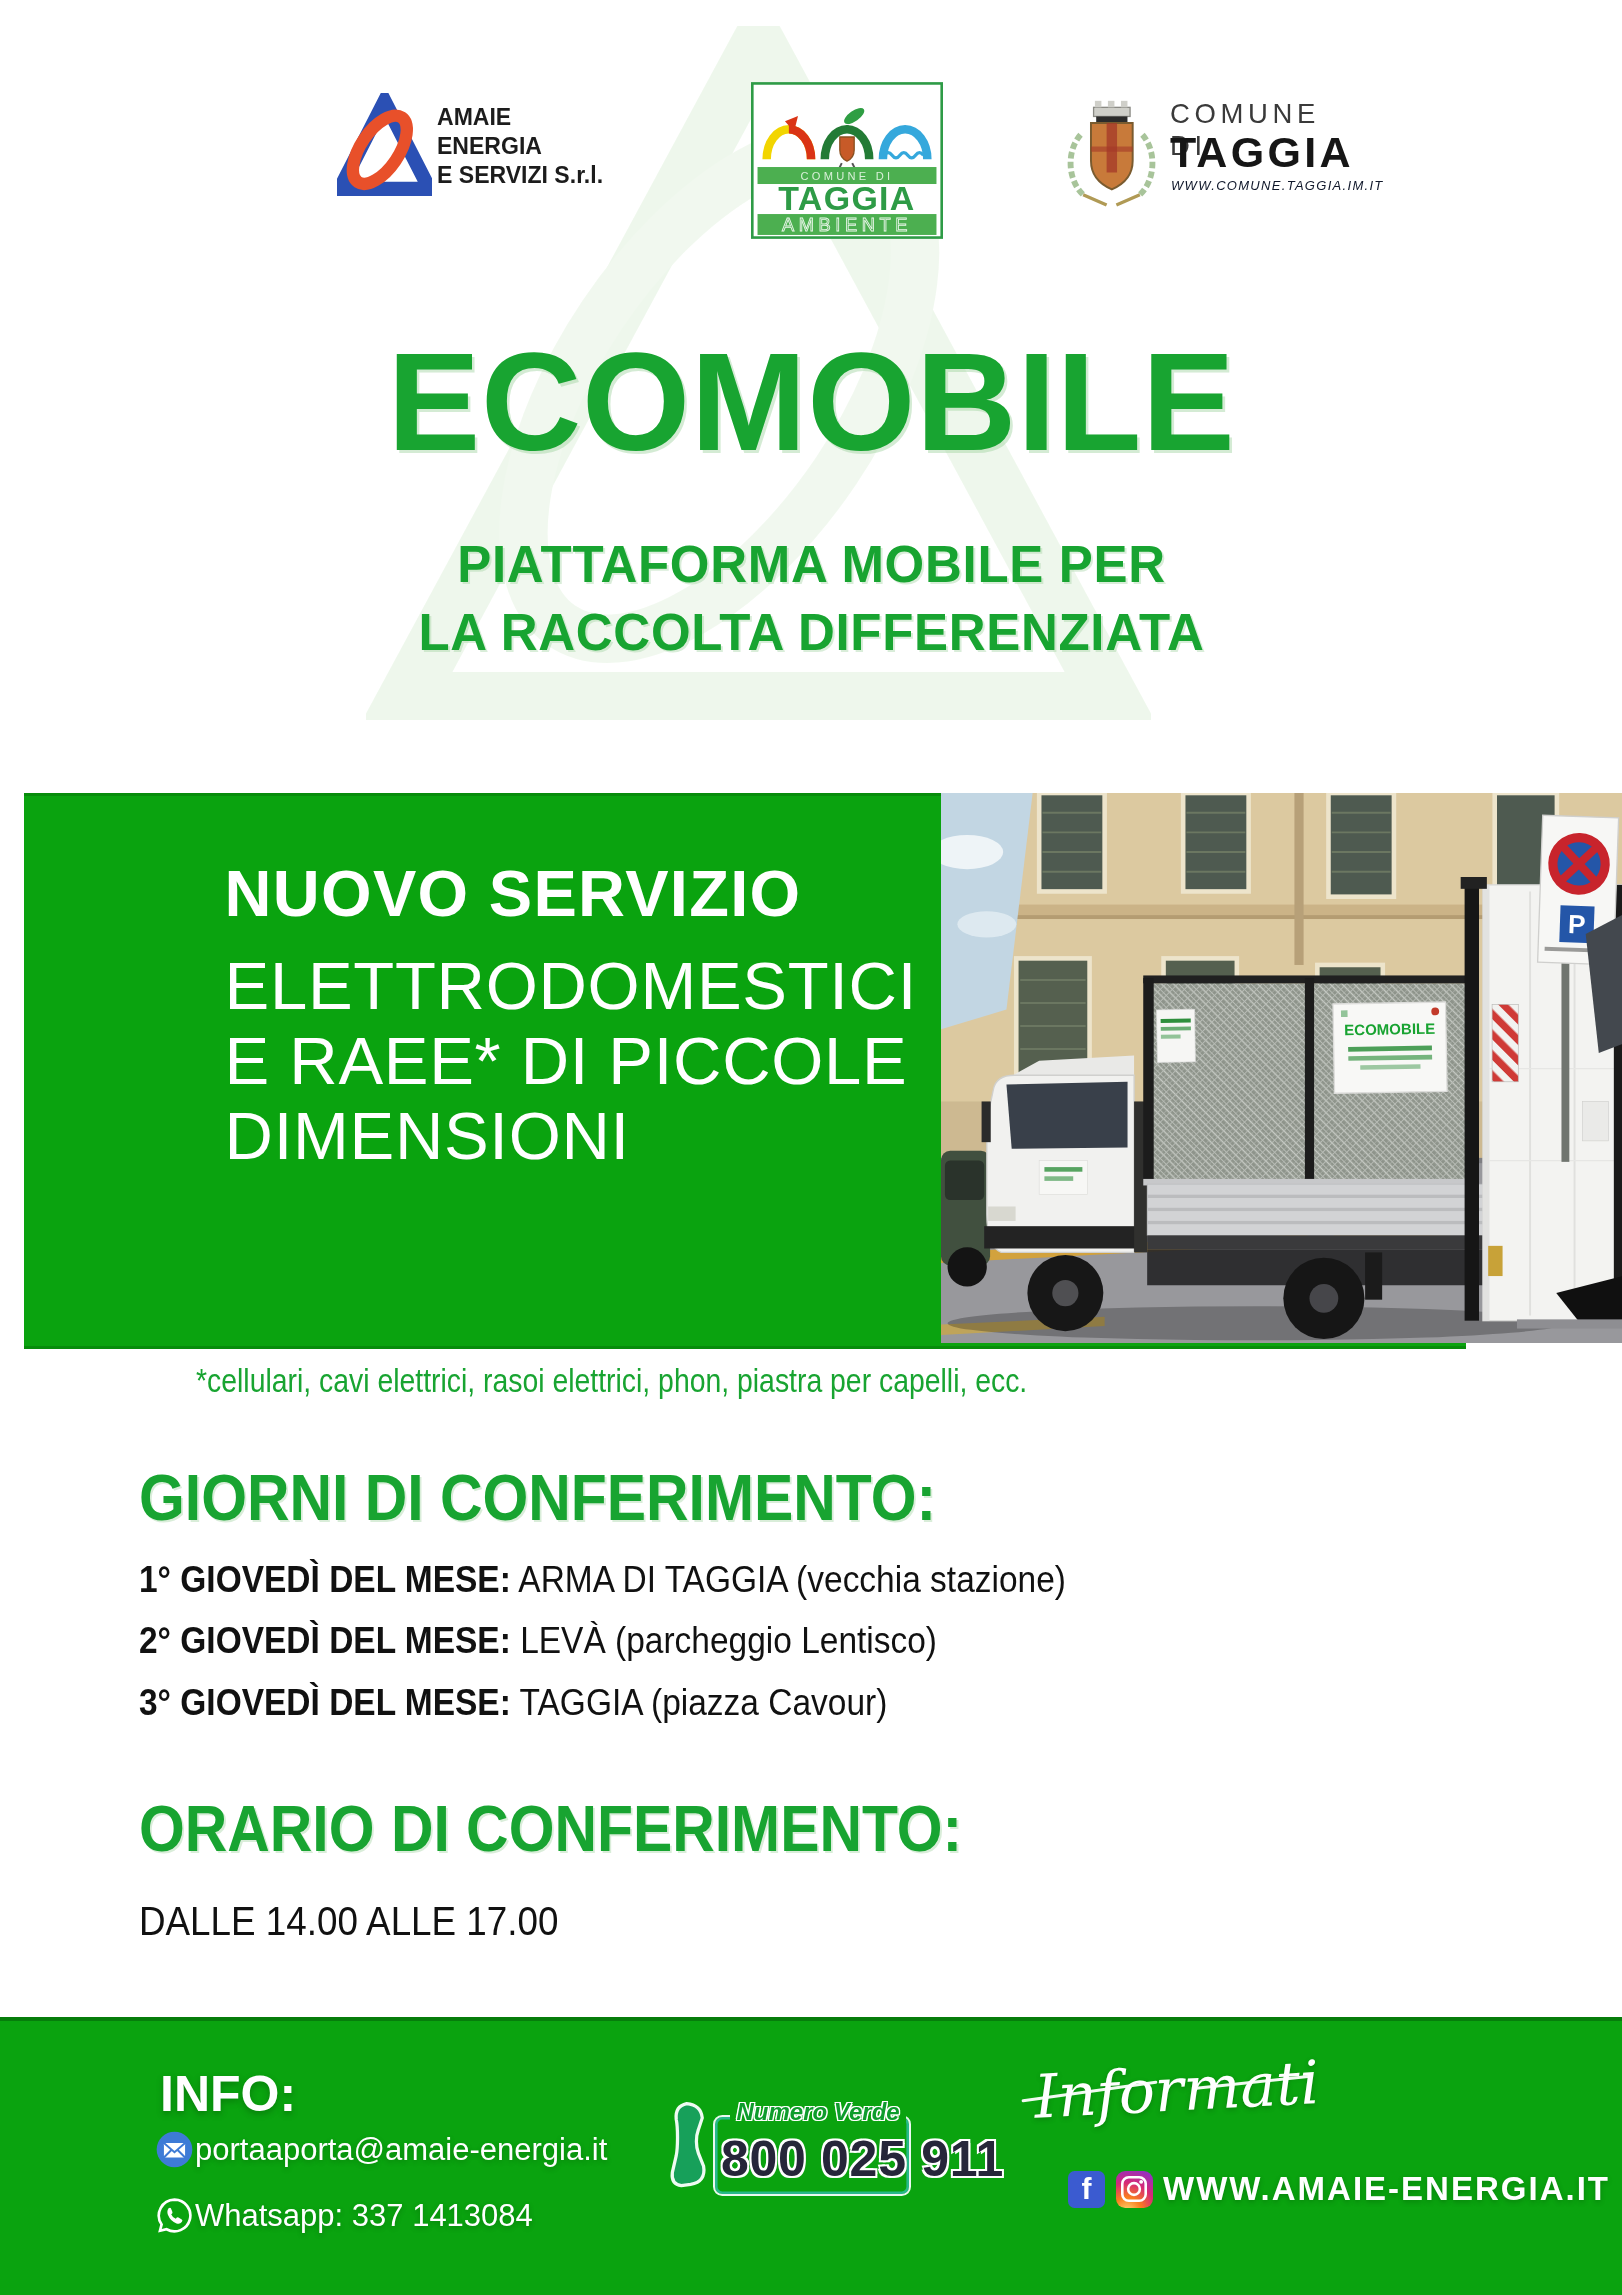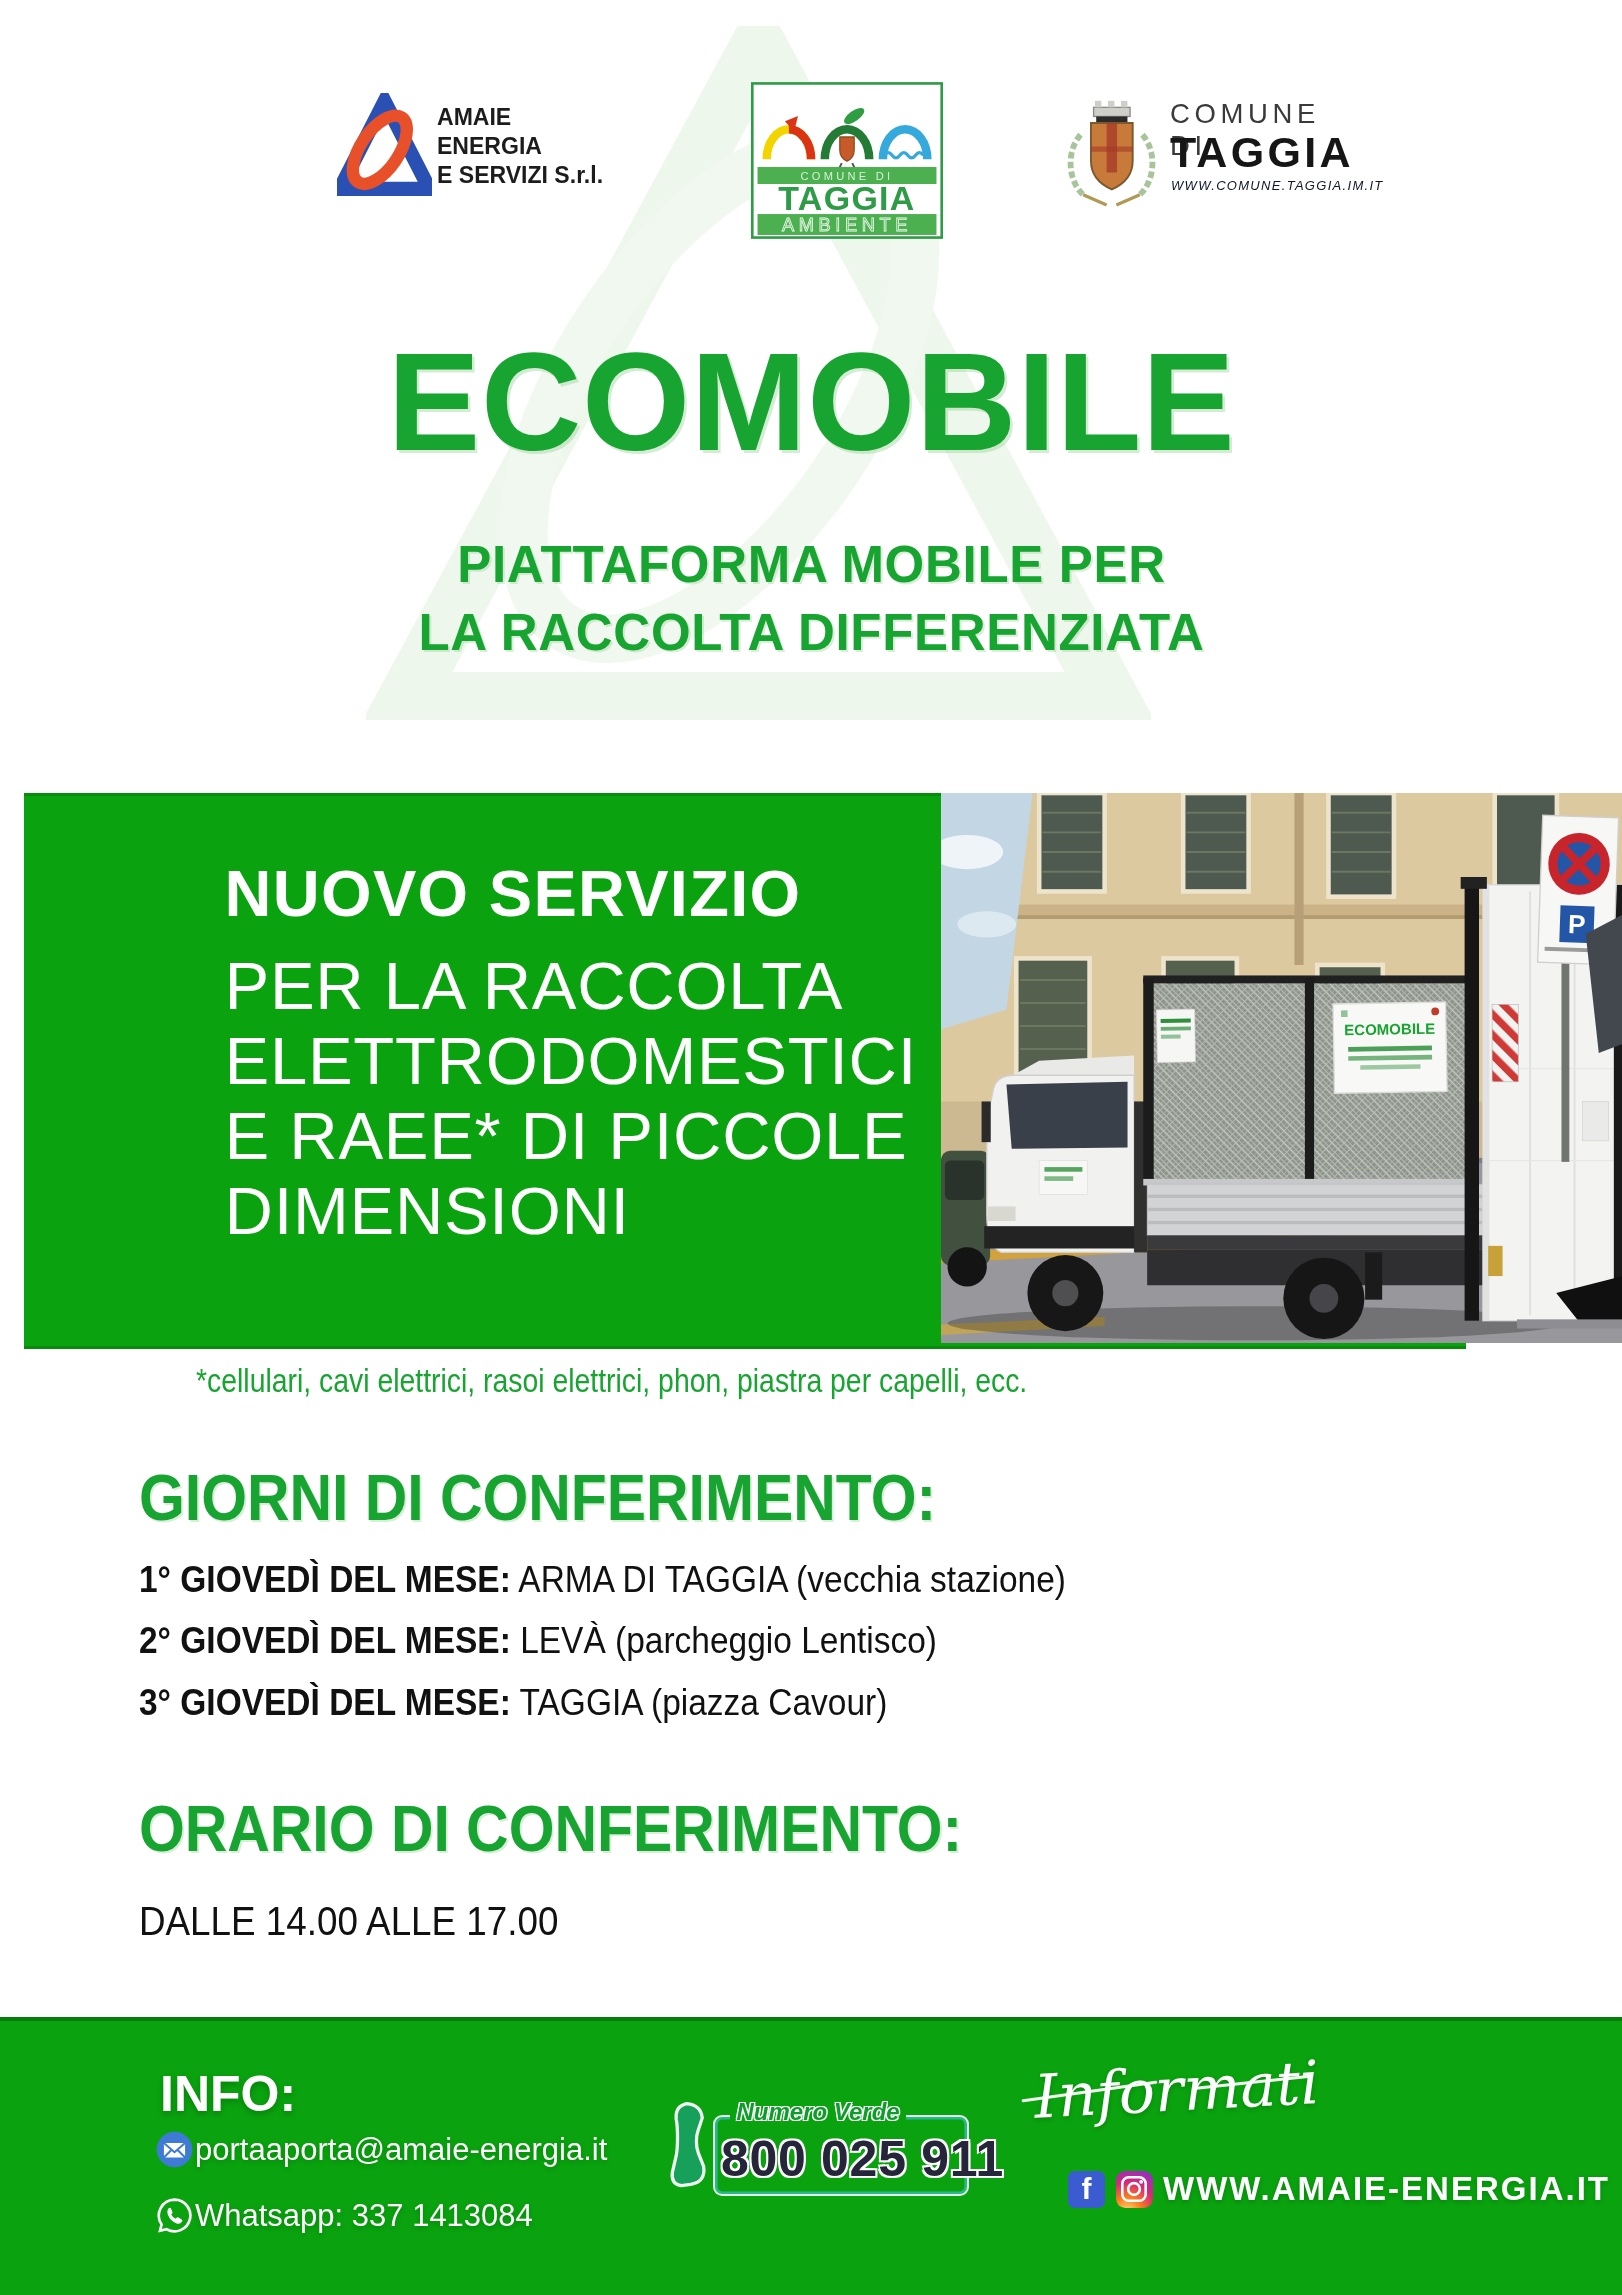--- a/index.html
+++ b/index.html
@@ -48,21 +48,21 @@
   .orario-val{left:139px;top:1899px;font-size:40px;font-weight:400;color:#111111;letter-spacing:0;}
 
   
   .footer{left:0;top:2017px;width:1623px;height:279px;background:#0aa30f;border-top:4.6px solid #067d0b;}
   .f-info{left:160px;top:44px;position:absolute;font-size:50px;font-weight:700;color:#ffffff;
           text-shadow:0 2.6px 6.5px rgba(0,60,0,.35);}
   .f-row{position:absolute;display:flex;align-items:center;gap:2px;color:#ffffff;font-size:31px;
          text-shadow:0 2px 5.2px rgba(0,60,0,.3);justify-content:center;}
   .f-email{left:156px;top:110px;}
   .f-wa{left:156px;top:152px;margin-top:24px;}
-  .badge{left:675px;top:80px;position:absolute;width:294px;height:99px;}
+  .badge{left:675px;top:80px;position:absolute;width:236px;height:99px;}
   .badge-frame{position:absolute;left:38px;top:14.4px;right:0;bottom:3.9px;border:2.6px solid #eaf9f0;
                border-radius:9.2px;box-shadow:inset 0 0 0 2.6px #27b98b;}
   .badge-label{position:absolute;left:55px;top:-2.6px;font-size:24px;font-style:italic;font-weight:700;
                color:#0e9c2c;background:#0aa30f;padding:0 6.5px;
                text-shadow:-1.3px -1.3px 0 #fff,1.3px -1.3px 0 #fff,-1.3px 1.3px 0 #fff,1.3px 1.3px 0 #fff;}
   .badge-num{position:absolute;left:46px;right:3.9px;top:29px;text-align:right;font-size:50px;font-weight:700;
              color:#26263a;letter-spacing:0.7px;
              text-shadow:-2px -2px 0 #fff,2px -2px 0 #fff,-2px 2px 0 #fff,2px 2px 0 #fff;}
   .informati{left:1034px;top:34px;position:absolute;width:262px;text-align:center;
              font-family:"DejaVu Serif",serif;font-style:italic;font-size:60px;color:#ffffff;
@@ -143,21 +143,20 @@
 
 <div class="abs hero-title nowrap">ECOMOBILE</div>
 <div class="abs hero-sub">
   <div>PIATTAFORMA MOBILE PER</div>
   <div>LA RACCOLTA DIFFERENZIATA</div>
 </div>
 
 <div class="abs service-box">
   <div class="service-head">NUOVO SERVIZIO</div>
   <div class="service-lines">
-    <div>PER LA RACCOLTA</div>
     <div>ELETTRODOMESTICI</div>
     <div>E RAEE* DI PICCOLE</div>
     <div>DIMENSIONI</div>
   </div>
 </div>
 
 <svg class="abs photo-wrap" viewBox="0 0 1042 838" preserveAspectRatio="none">
   <defs>
     <pattern id="mesh" width="13" height="13" patternUnits="userSpaceOnUse" patternTransform="rotate(45)">
       <path d="M0 0H13M0 6.5H13" stroke="#c6cac4" stroke-width="2.2"></path>

